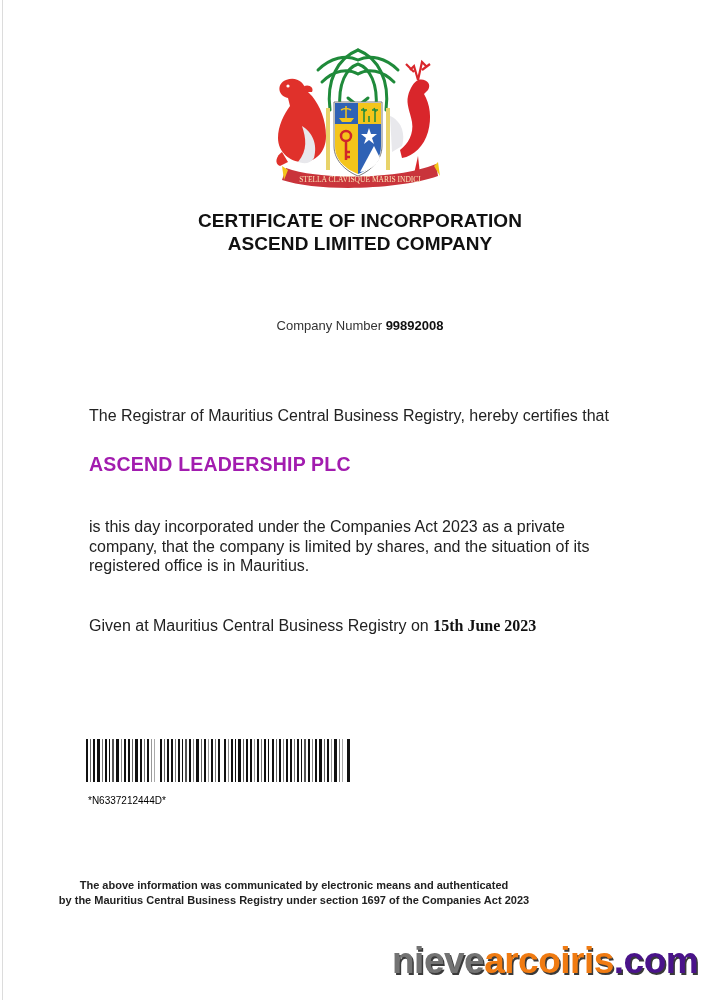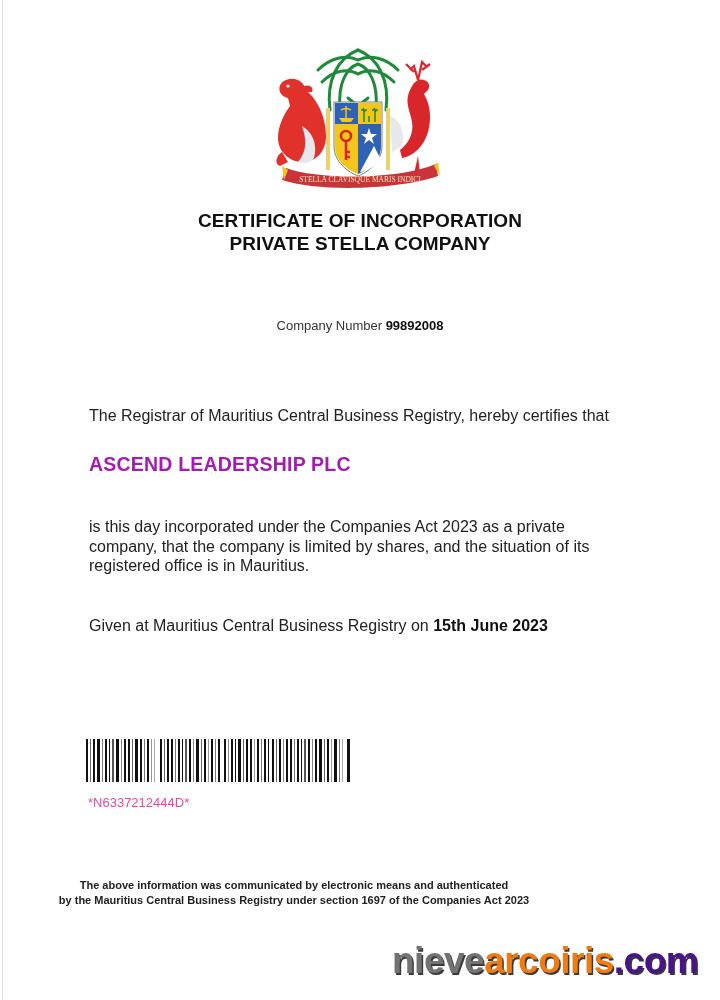--- a/index.html
+++ b/index.html
@@ -66,34 +66,34 @@
       position: absolute;
       left: 89px;
       top: 453px;
       font-size: 19.5px;
       font-weight: bold;
       color: #a21caf;
       letter-spacing: 0.2px;
     }
     .p-incorporated { top: 517px; }
     .p-given { top: 616px; }
-    .p-given b { color: #111; }
+    .p-given b { color: #111; font-family: Liberation Serif, serif; }
     .barcode {
       position: absolute;
       left: 86px;
       top: 739px;
       width: 264px;
       height: 43px;
     }
     .barcode-text {
       position: absolute;
       left: 88px;
       top: 795px;
-      font-size: 13px;
-      color: #ec4899;
+      font-size: 10px;
+      color: #000000;
     }
     .footer-note {
       position: absolute;
       left: 0;
       width: 588px;
       top: 878px;
       text-align: center;
       font-size: 11px;
       line-height: 15px;
       color: #222;
@@ -174,21 +174,21 @@
     <path d="M122 76 C132 80, 138 92, 134 106 L124 112 Z" fill="#e8e8ec"></path>
 
     <path d="M18 128 C50 140, 130 140, 168 124 L170 136 C130 150, 50 152, 14 140 Z" fill="#c9343b"></path>
     <path d="M14 126 L20 130 L16 140 Z M170 122 L166 126 L172 136 Z" fill="#f4c51b"></path>
     <text x="92" y="142" text-anchor="middle" font-family="Liberation Serif, serif" font-size="7.5" fill="#fbe6b8">STELLA CLAVISQUE MARIS INDICI</text>
   </svg>
 </div>
 
 <div class="title">
   <div>CERTIFICATE OF INCORPORATION</div>
-  <div>PRIVATE STELLA COMPANY</div>
+  <div>ASCEND LIMITED COMPANY</div>
 </div>
 
 <div class="company-number">
   <span>Company Number</span>
   <b>99892008</b>
 </div>
 
 <div class="para p-registrar">The Registrar of Mauritius Central Business Registry, hereby certifies that</div>
 
 <div class="company-name">ASCEND LEADERSHIP PLC</div>

